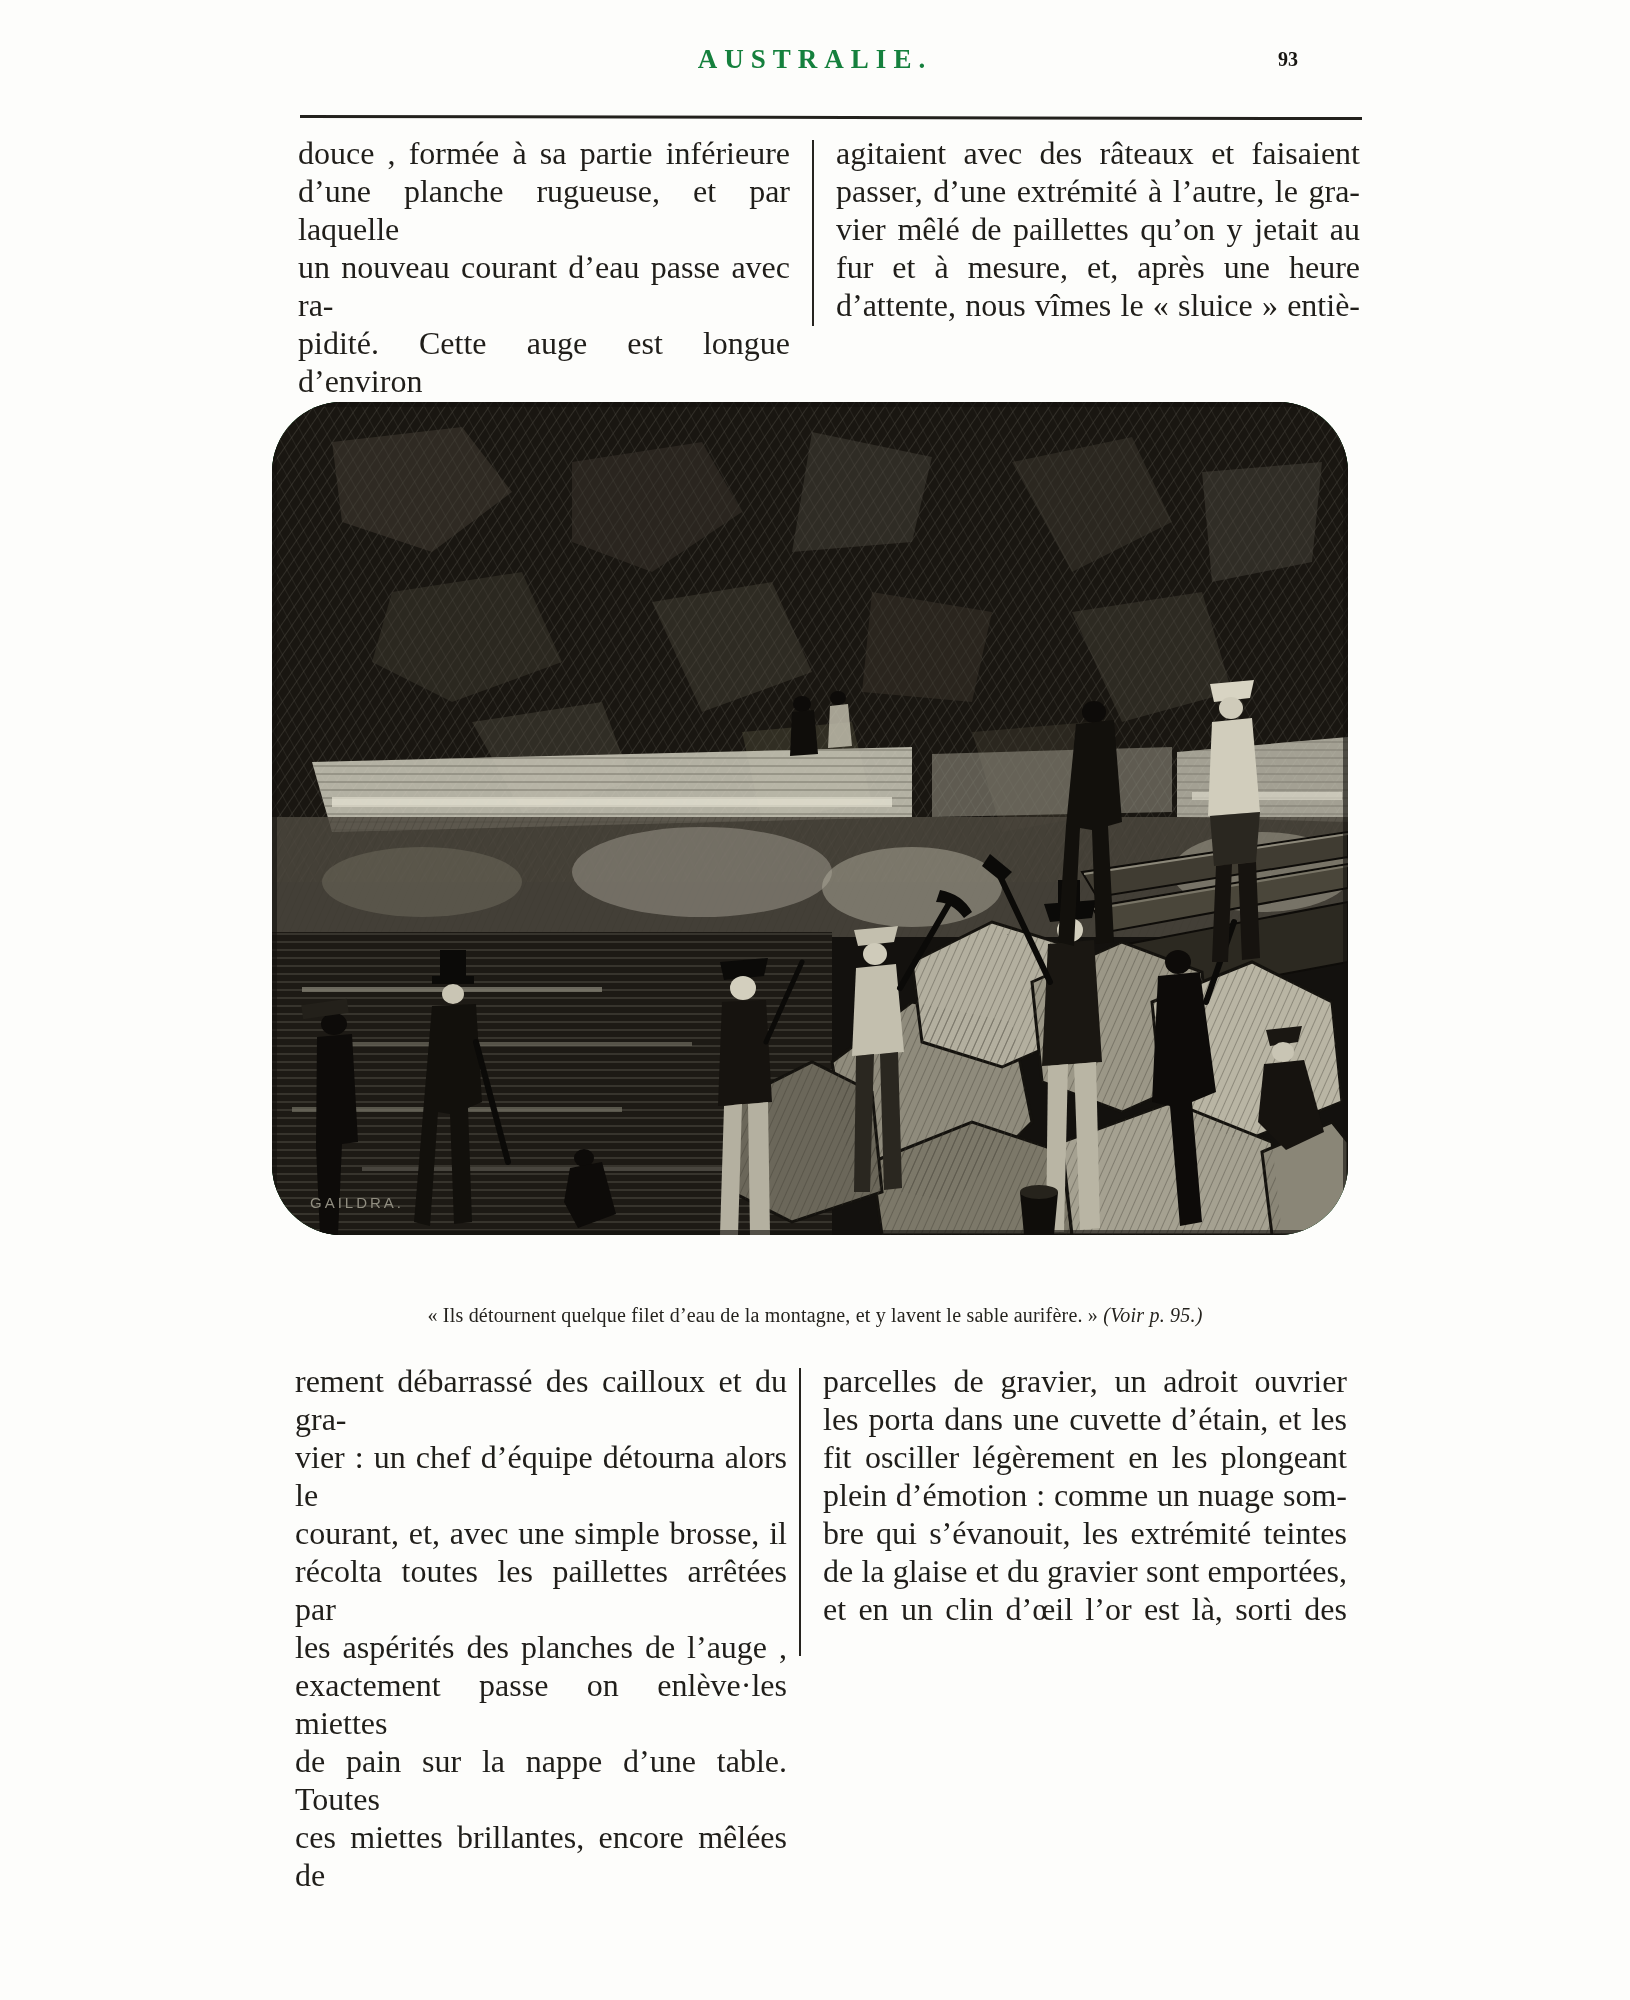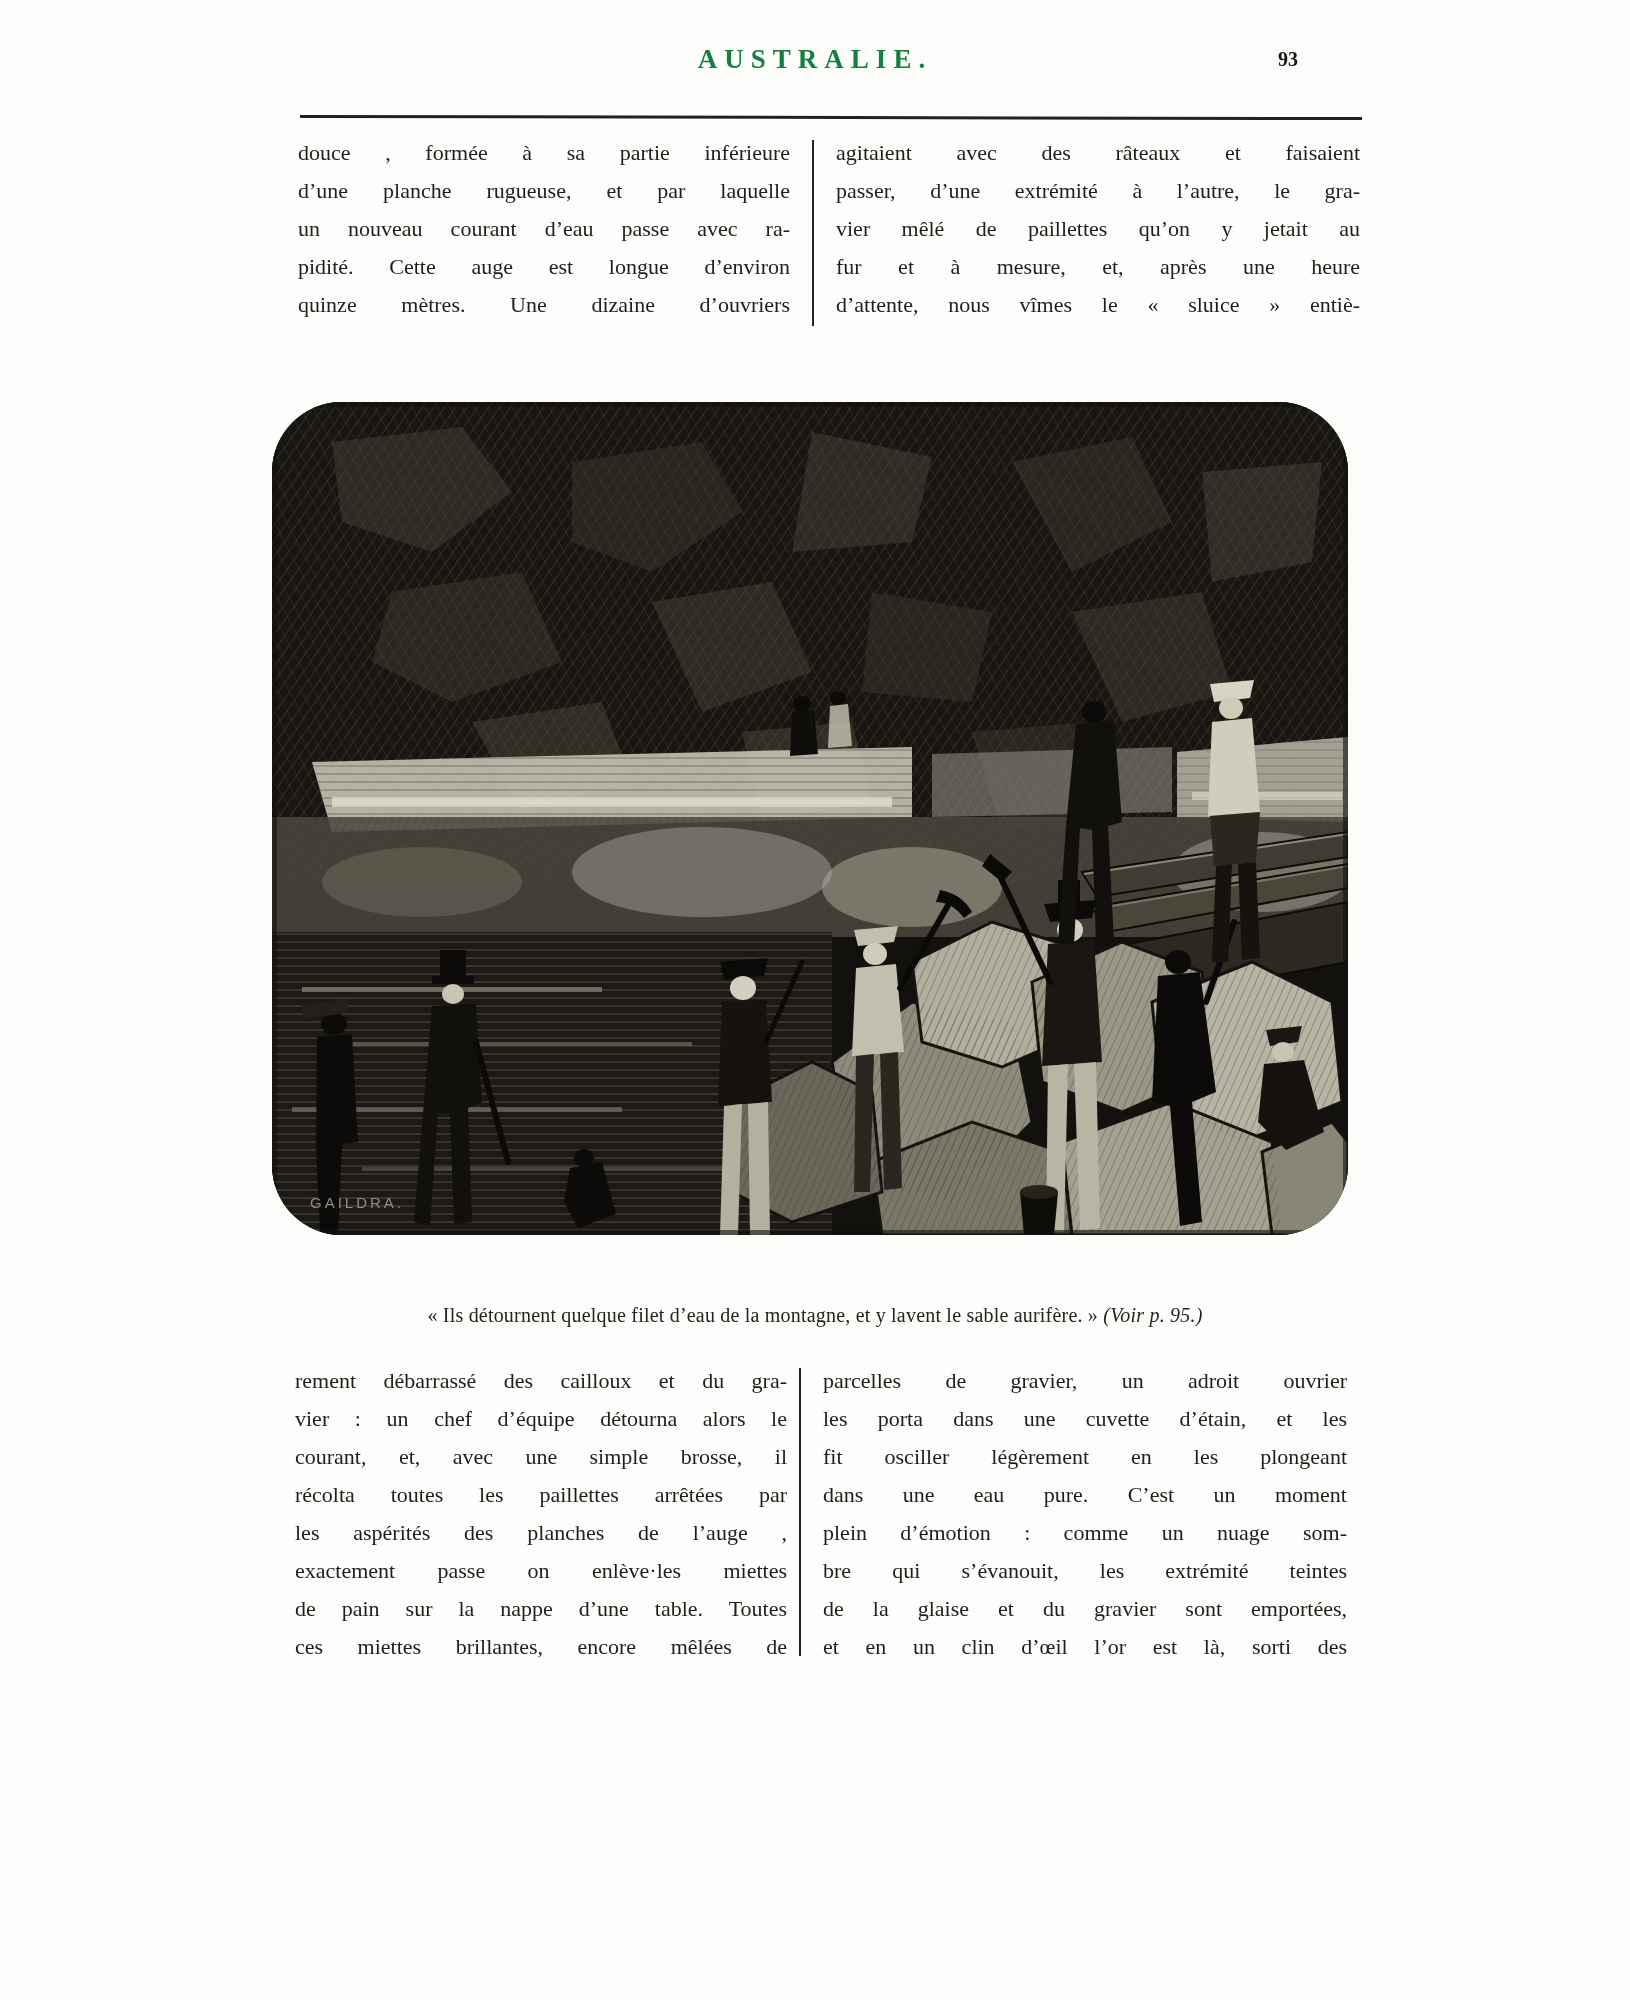--- a/index.html
+++ b/index.html
@@ -18,21 +18,21 @@
   .page-number{
     position:absolute;top:48px;left:1278px;
     font-size:20px;font-weight:bold;color:#171511;
   }
   .header-rule{
     position:absolute;top:116px;left:300px;width:1062px;height:3px;
     background:#23211d;transform:rotate(0.12deg);
   }
   .col{
     position:absolute;
-    font-size:22px;line-height:38px;
+    font-size:32px;line-height:38px;
   }
   .col .tline{
     text-align:justify;text-align-last:justify;
     white-space:normal;
   }
   .top-left{top:134px;left:298px;width:492px;}
   .top-right{top:134px;left:836px;width:524px;}
   .divider-top{
     position:absolute;top:140px;left:812px;width:2px;height:186px;
     background:#26241f;
@@ -286,18 +286,17 @@
   <div class="tline">de pain sur la nappe d’une table. Toutes</div>
   <div class="tline">ces miettes brillantes, encore mêlées de</div>
 </div>
 
 <div class="divider-bottom"></div>
 
 <div class="col bottom-right">
   <div class="tline">parcelles de gravier, un adroit ouvrier</div>
   <div class="tline">les porta dans une cuvette d’étain, et les</div>
   <div class="tline">fit osciller légèrement en les plongeant</div>
-  <div class="tline">dans une eau pure. C’est un moment</div>
   <div class="tline">plein d’émotion : comme un nuage som-</div>
   <div class="tline">bre qui s’évanouit, les extrémité teintes</div>
   <div class="tline">de la glaise et du gravier sont emportées,</div>
   <div class="tline">et en un clin d’œil l’or est là, sorti des</div>
 </div>
 
 </body></html>

